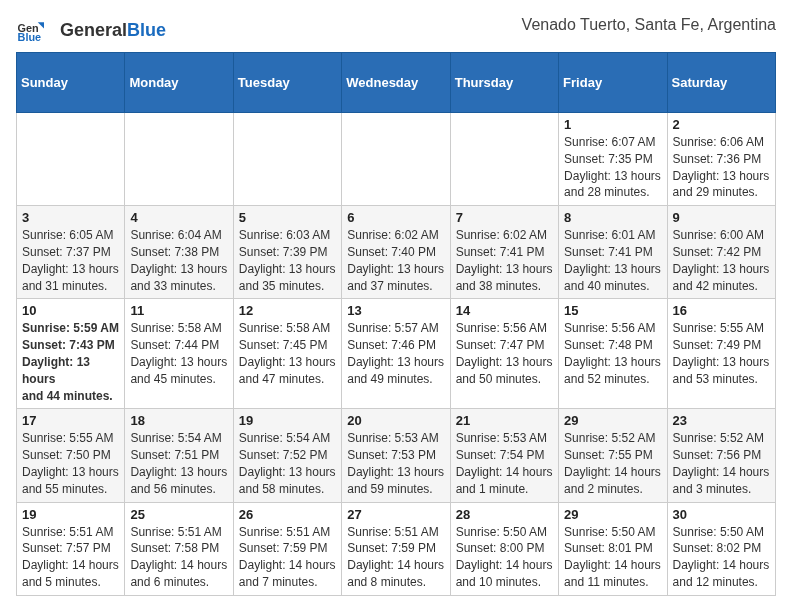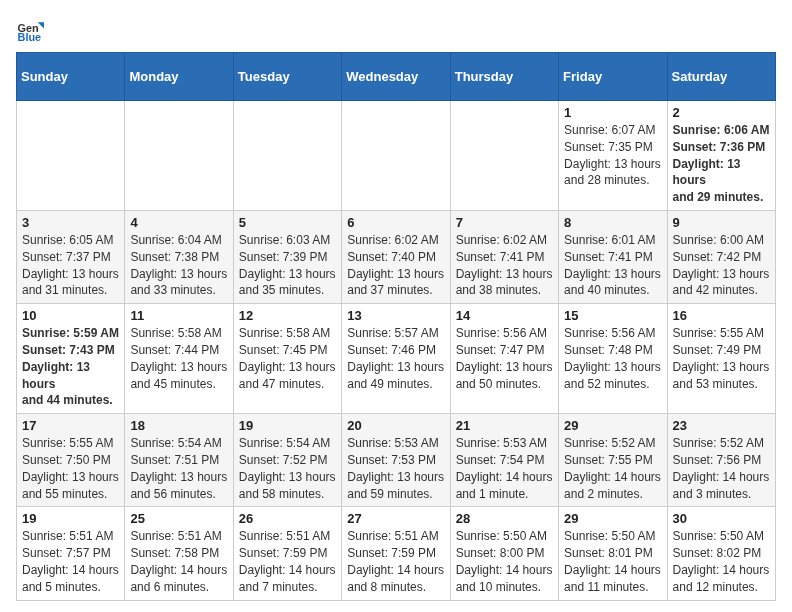--- a/index.html
+++ b/index.html
@@ -40,21 +40,21 @@
     table {
       width: 100%;
       border-collapse: collapse;
       table-layout: fixed;
     }
     thead th {
       background-color: #2a6db5;
       color: white;
       font-size: 13px;
       font-weight: bold;
-      padding: 16px 4px;
+      padding: 22px 4px;
       text-align: left;
       border: 1px solid #1a5a9a;
     }
     tbody td {
       border: 1px solid #ccc;
       vertical-align: top;
       padding: 4px 5px;
       font-size: 11px;
       height: 90px;
       background: #fff;
@@ -81,22 +81,28 @@
 </head>
 <body>
 
 <div class="header-area">
   <div class="logo">
     <svg class="logo-icon" viewBox="0 0 36 36">
       <text x="2" y="20" font-size="14" font-weight="bold" fill="#333">Gen</text>
       <text x="2" y="32" font-size="14" font-weight="bold" fill="#1a6bbf">Blue</text>
       <polygon points="28,8 36,8 36,16" fill="#1a6bbf"></polygon>
     </svg>
+    <div>
+      <div>
+        <span style="font-size:18px;font-weight:bold;color:#333;">General</span><span style="font-size:18px;font-weight:bold;color:#1a6bbf;">Blue</span>
+      </div>
+    </div>
   </div>
   <div class="title-area">
+    <div class="subtitle">Venado Tuerto, Santa Fe, Argentina</div>
   </div>
 </div>
 
 <table>
   <thead>
     <tr>
     <th>Sunday</th>
         <th>Monday</th>
         <th>Tuesday</th>
         <th>Wednesday</th>
@@ -114,21 +120,21 @@
         <td class="empty-cell"></td>
         <td>
           <span class="day-number">1</span>
           <div class="day-info" style="white-space: pre-line;">Sunrise: 6:07 AM
 Sunset: 7:35 PM
 Daylight: 13 hours
 and 28 minutes.</div>
         </td>
         <td>
           <span class="day-number">2</span>
-          <div class="day-info" style="white-space: pre-line; font-weight: bold;">Sunrise: 6:06 AM
+          <div class="day-info" style="white-space: pre-line;">Sunrise: 6:06 AM
 Sunset: 7:36 PM
 Daylight: 13 hours
 and 29 minutes.</div>
         </td>
       </tr>
       <tr>
         <td>
           <span class="day-number">3</span>
           <div class="day-info" style="white-space: pre-line;">Sunrise: 6:05 AM
 Sunset: 7:37 PM

